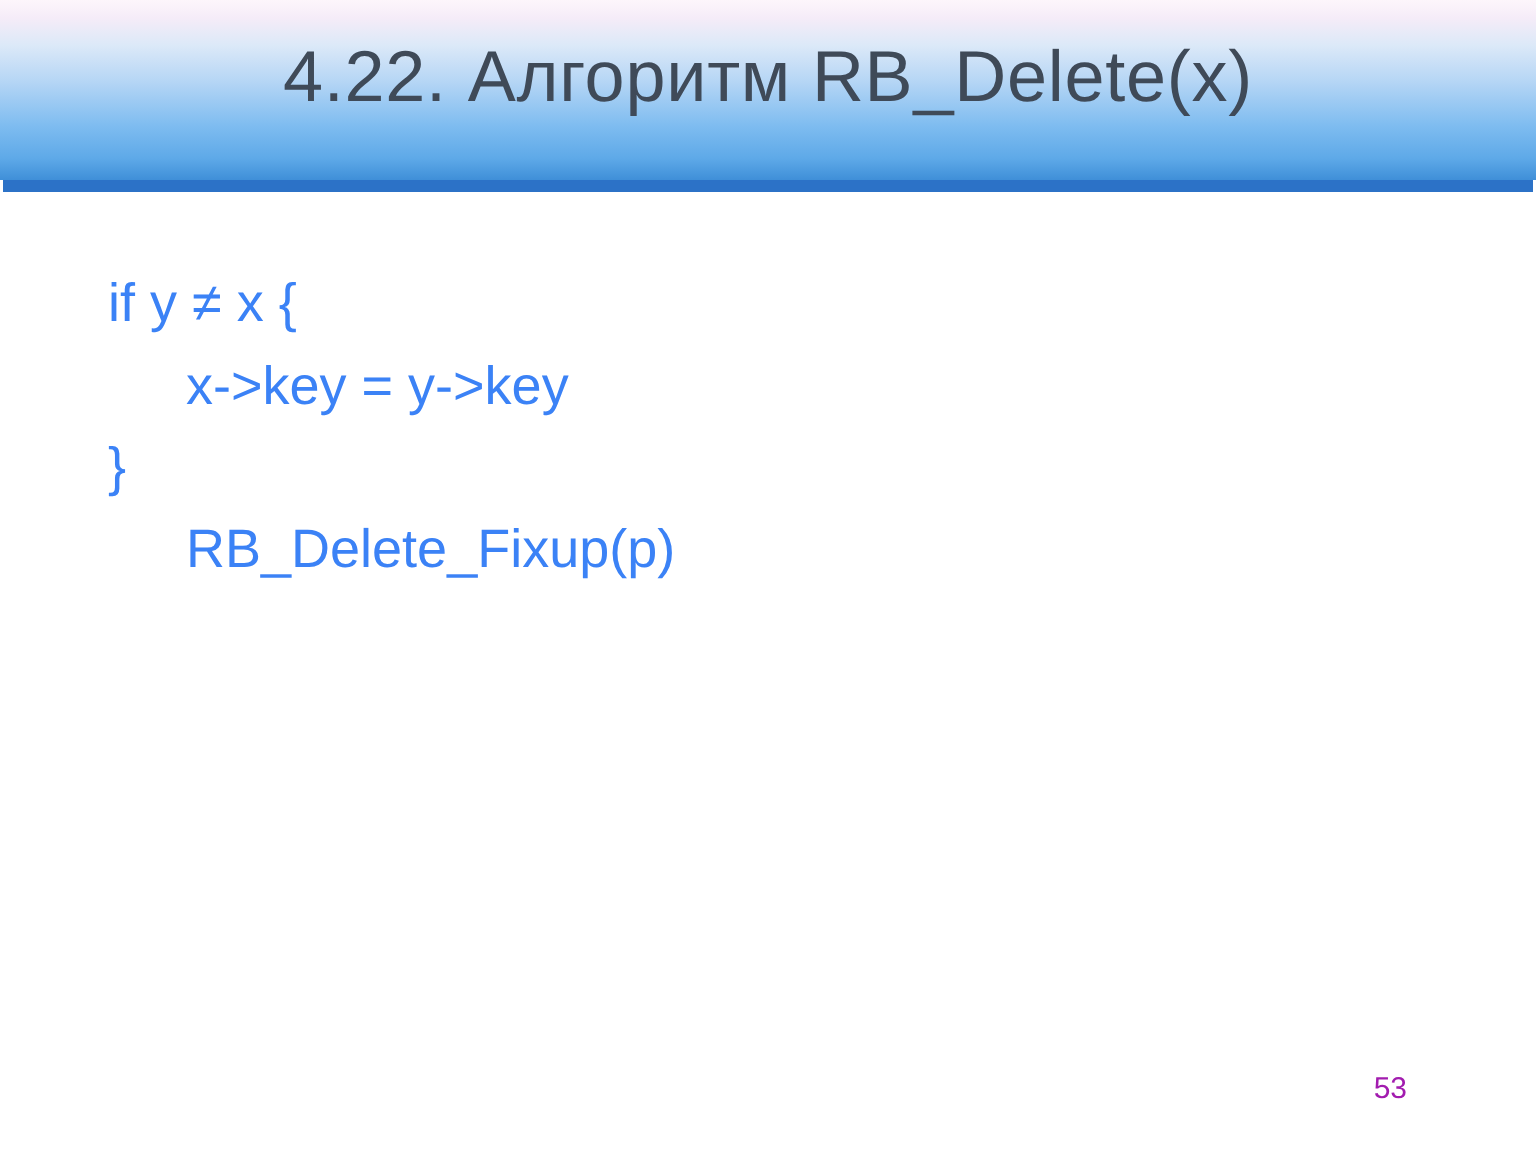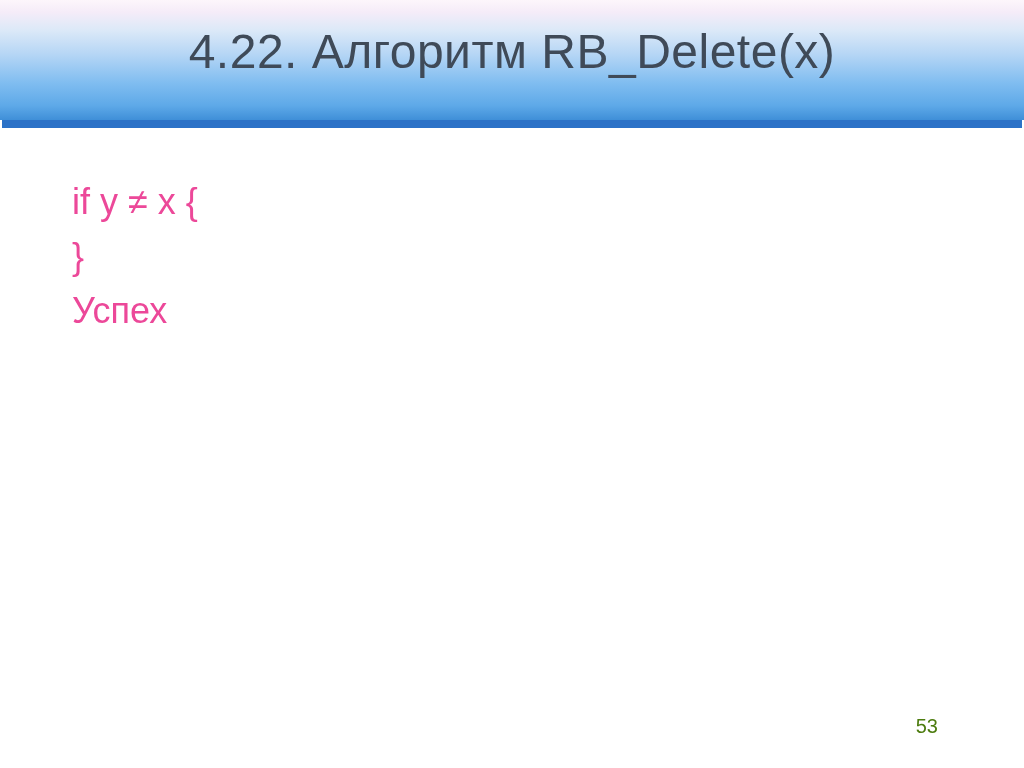--- a/index.html
+++ b/index.html
@@ -44,44 +44,45 @@
     right: 2px;
     top: 120px;
     height: 8px;
     background: #2c72c7;
   }
   .content {
     position: absolute;
     top: 175px;
     left: 72px;
     right: 60px;
-    color: #ec4899;
+    color: #3b82f6;
     font-size: 36px;
     line-height: 1.52;
   }
   .indent {
     padding-left: 52px;
   }
   .page-num {
     position: absolute;
     right: 86px;
     bottom: 30px;
     font-size: 20px;
-    color: #4d7c0f;
+    color: #a21caf;
   }
 </style>
 </head>
 <body>
 
 <div class="slide">
   <div class="header-band">
     <div class="title">4.22. Алгоритм RB_Delete(x)</div>
   </div>
   <div class="underline"></div>
 
   <div class="content">
     <div>if y ≠ x {</div>
+    <div class="indent">x-&gt;key = y-&gt;key</div>
     <div>}</div>
-    <div>Успех</div>
+    <div class="indent">RB_Delete_Fixup(p)</div>
   </div>
 
   <div class="page-num">53</div>
 </div>
 
 </body></html>

